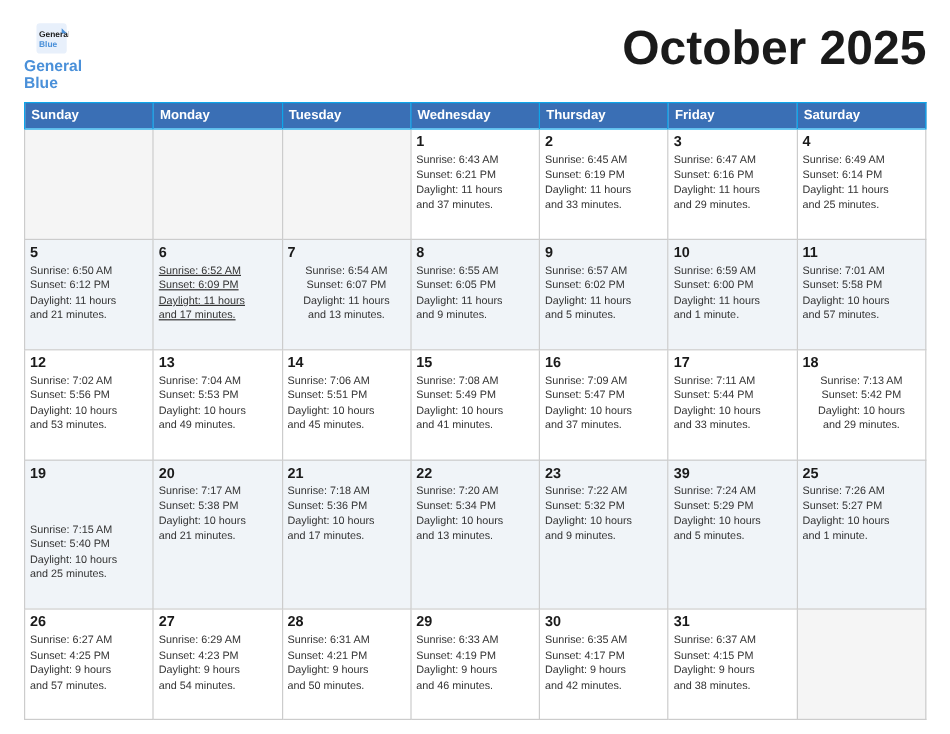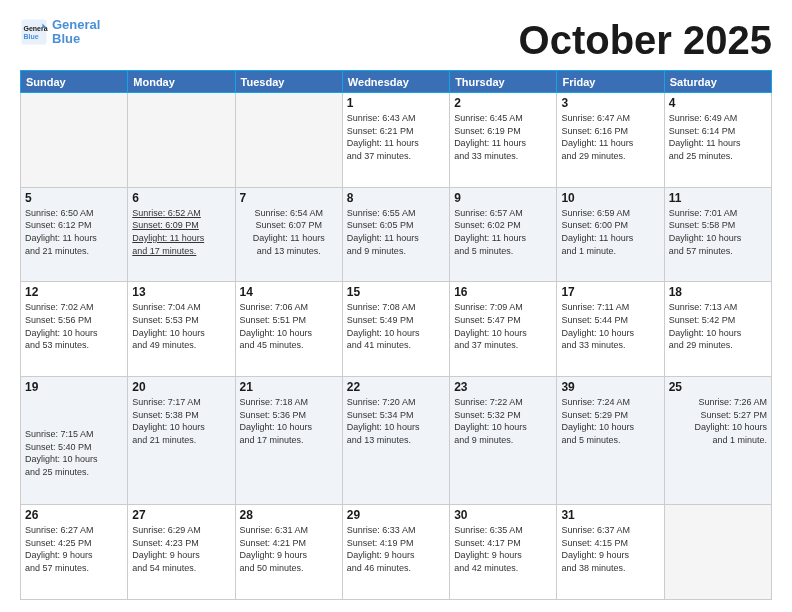--- a/index.html
+++ b/index.html
@@ -20,20 +20,21 @@
     .header {
       display: flex;
       align-items: flex-start;
       justify-content: space-between;
       margin-bottom: 8px;
     }
     .logo {
       display: flex;
       align-items: center;
       gap: 2px;
+      flex-direction: column;
     }
     .logo-text {
       font-size: 13px;
       font-weight: bold;
       color: #1a1a1a;
       line-height: 1.1;
     }
     .logo-text span {
       color: #4a90d9;
     }
@@ -261,21 +262,21 @@
           </td>
           <td>
             <span class="day-number">17</span>
             <div class="day-info" style="white-space: pre-line;">Sunrise: 7:11 AM
 Sunset: 5:44 PM
 Daylight: 10 hours
 and 33 minutes.</div>
           </td>
           <td>
             <span class="day-number">18</span>
-            <div class="day-info" style="white-space: pre-line;">Sunrise: 7:13 AM
+            <div class="day-info" style="white-space: pre-line; text-align: center;">Sunrise: 7:13 AM
 Sunset: 5:42 PM
 Daylight: 10 hours
 and 29 minutes.</div>
           </td>
         </tr>
         <tr class="row-shaded">
           <td>
             <span class="day-number">19</span>
             <div class="day-info" style="white-space: pre-line; margin-top: 34px;">Sunrise: 7:15 AM
 Sunset: 5:40 PM
@@ -312,21 +313,21 @@
           </td>
           <td>
             <span class="day-number">39</span>
             <div class="day-info" style="white-space: pre-line;">Sunrise: 7:24 AM
 Sunset: 5:29 PM
 Daylight: 10 hours
 and 5 minutes.</div>
           </td>
           <td>
             <span class="day-number">25</span>
-            <div class="day-info" style="white-space: pre-line; text-align: right;">Sunrise: 7:26 AM
+            <div class="day-info" style="white-space: pre-line;">Sunrise: 7:26 AM
 Sunset: 5:27 PM
 Daylight: 10 hours
 and 1 minute.</div>
           </td>
         </tr>
         <tr>
           <td>
             <span class="day-number">26</span>
             <div class="day-info" style="white-space: pre-line;">Sunrise: 6:27 AM
 Sunset: 4:25 PM

